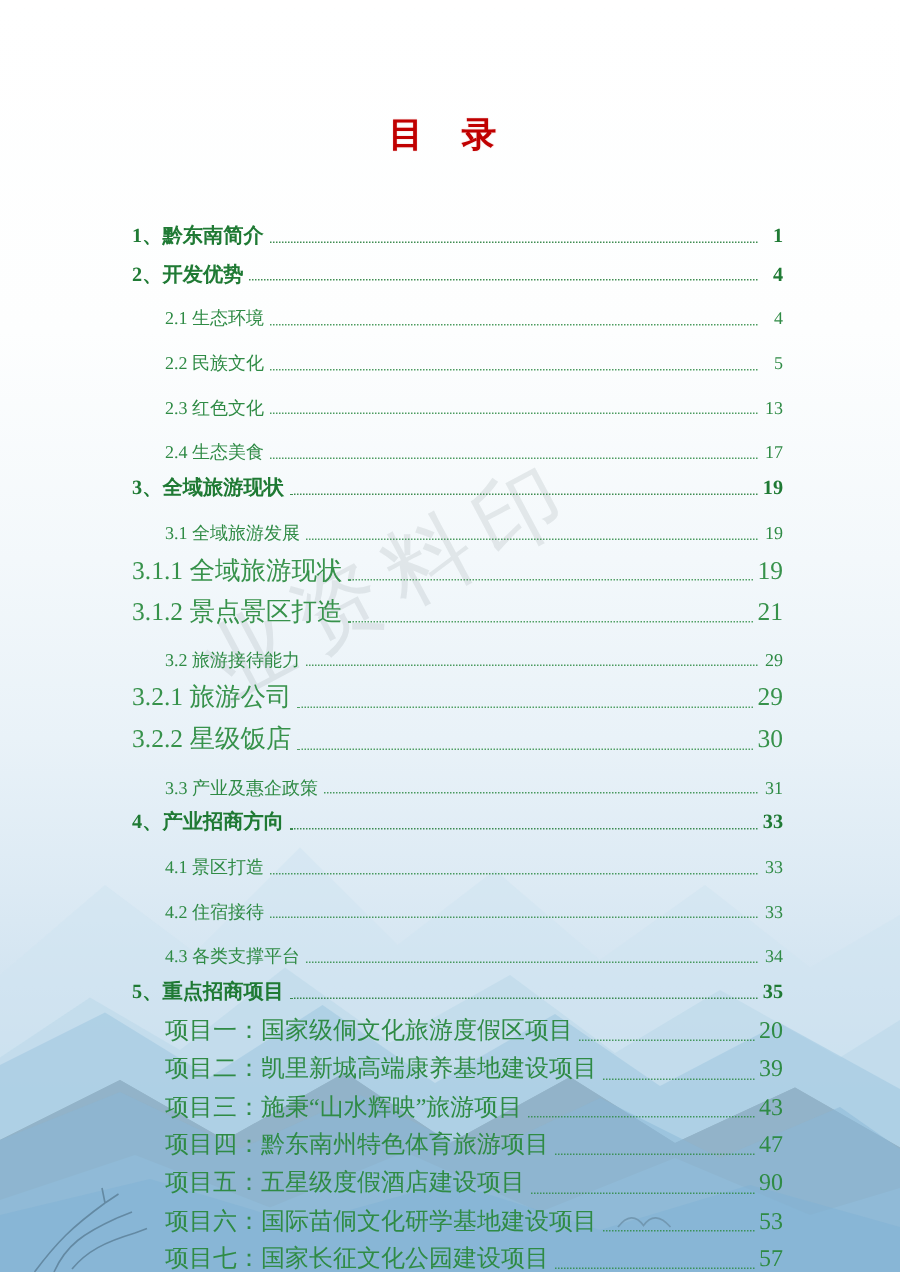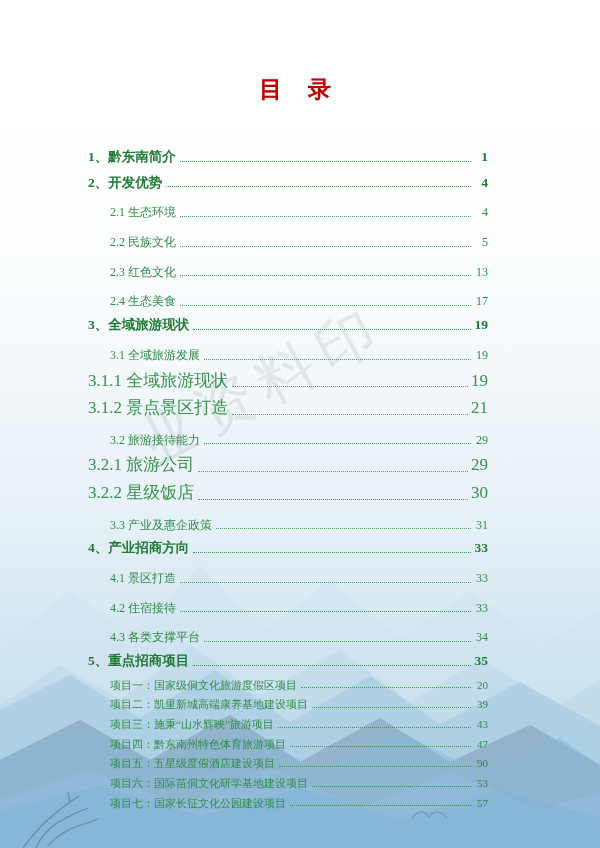--- a/index.html
+++ b/index.html
@@ -67,21 +67,21 @@
     font-size: 23px;
     font-weight: bold;
     letter-spacing: 10px;
     color: #c00000;
     font-family: "Liberation Serif", serif;
     text-shadow: 0 0 1px rgba(192,0,0,0.3);
   }
 
   .toc {
     margin-top: 44px;
-    padding: 0 112px 0 88px;
+    padding: 0 78px 0 88px;
   }
 
   .toc-row {
     display: flex;
     align-items: flex-end;
     margin-bottom: 9px;
     line-height: 1.15;
     white-space: nowrap;
   }
   .toc-label {
@@ -114,21 +114,21 @@
     margin-left: 22px;
     margin-bottom: 8px;
     margin-top: 16px;
   }
   .lvl3 {
     font-size: 17px;
     color: #37924b;
     margin-bottom: 8px;
   }
   .lvl-proj {
-    font-size: 11px;
+    font-size: 16px;
     color: #2f8b45;
     margin-left: 22px;
     margin-bottom: 7px;
   }
   .toc-row.lvl1 .toc-dots { border-bottom-width: 1.5px; }
 
   
   .branch {
     position: absolute;
     left: 18px;

